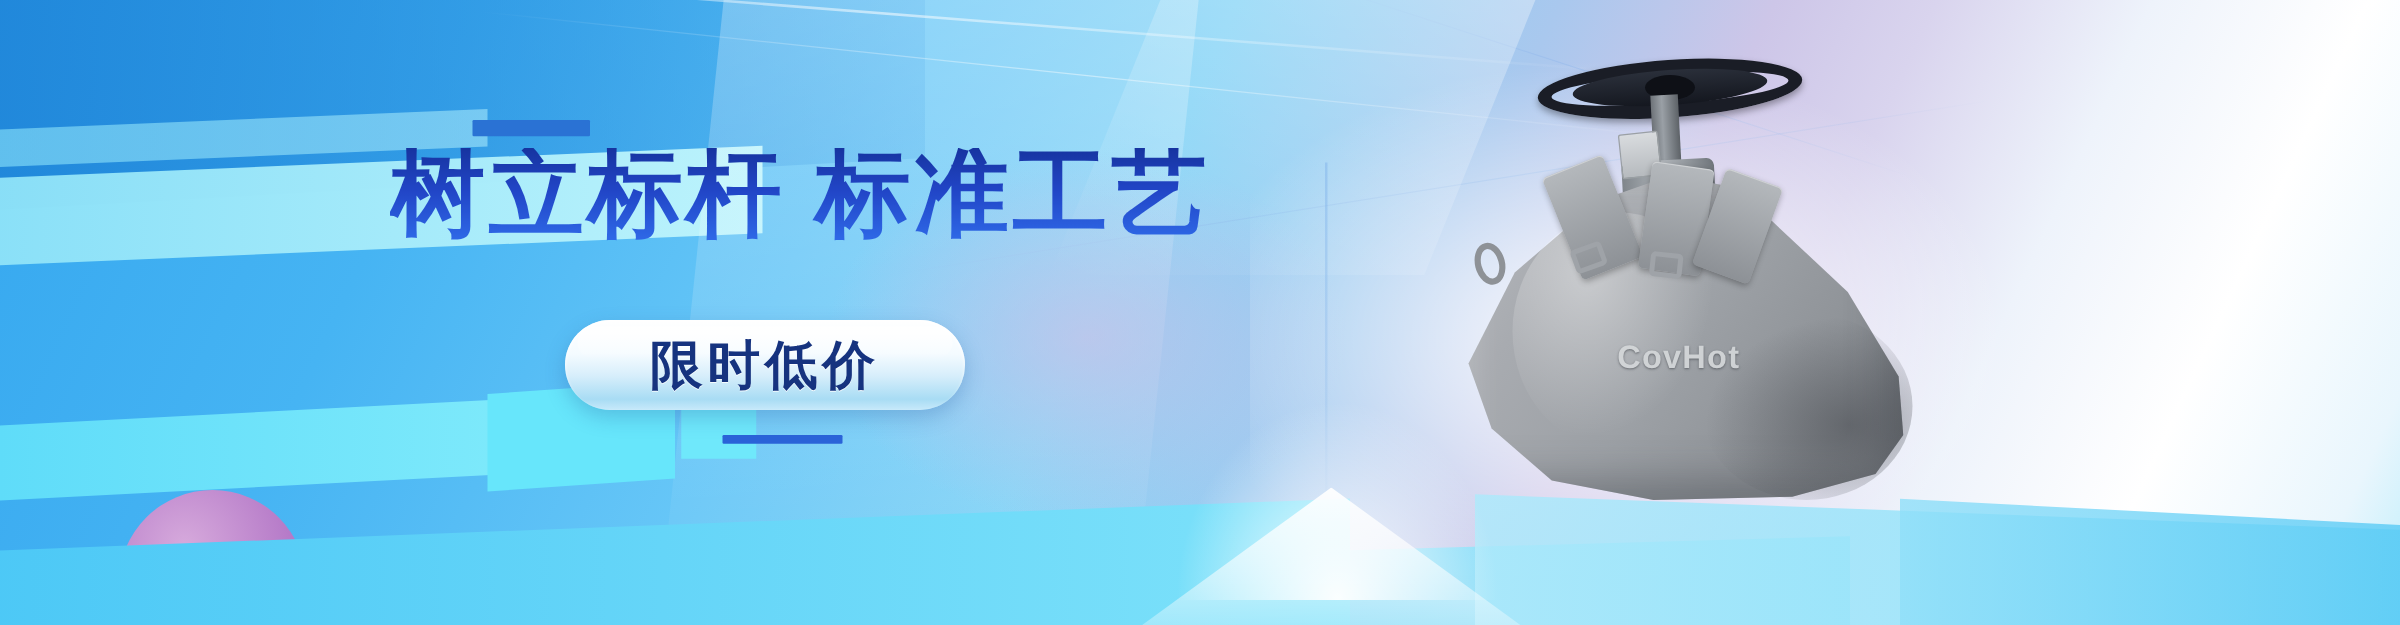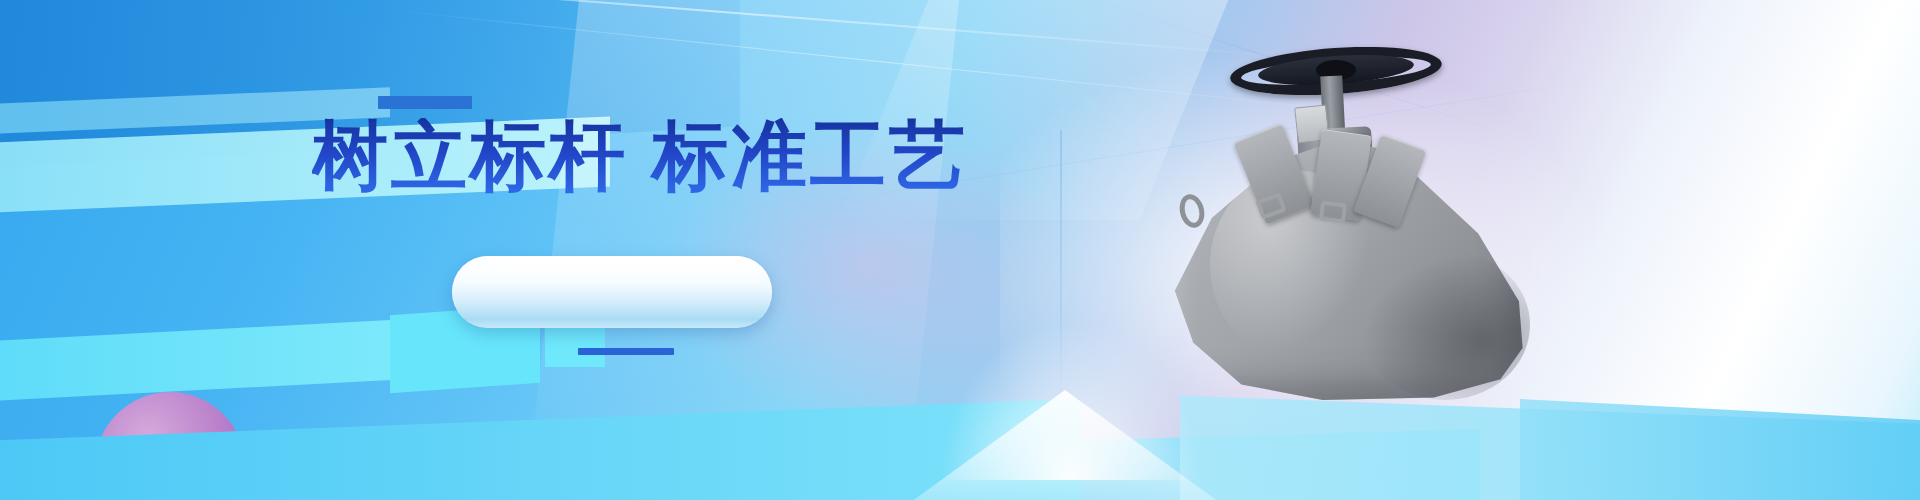--- a/index.html
+++ b/index.html
@@ -292,20 +292,21 @@
   <div class="deco peak-glow"></div>
   <div class="deco peak"></div>
 
   <div id="copy">
     <div class="accent-bar"></div>
 
     <div class="headline">树立标杆 标准工艺</div>
 
 
     <div class="pill"></div>
+    <div class="pill-label">限时低价</div>
 
     <div class="underbar"></div>
   </div>
 
   <div id="product">
     <div class="wheel"></div>
     <div class="wheel-in"></div>
     <div class="wheel-hub"></div>
     <div class="stem"></div>
     <div class="bonnet"></div>
@@ -315,15 +316,16 @@
     <div class="jacket-shadow"></div>
 
     <div class="tag"></div>
     <div class="strap strap-a"></div>
     <div class="strap strap-b"></div>
     <div class="strap strap-c"></div>
     <div class="buckle buckle-a"></div>
     <div class="buckle buckle-b"></div>
     <div class="dring"></div>
 
+    <div class="logo-mark">CovHot</div>
   </div>
 
 </div>
 
 </body></html>

